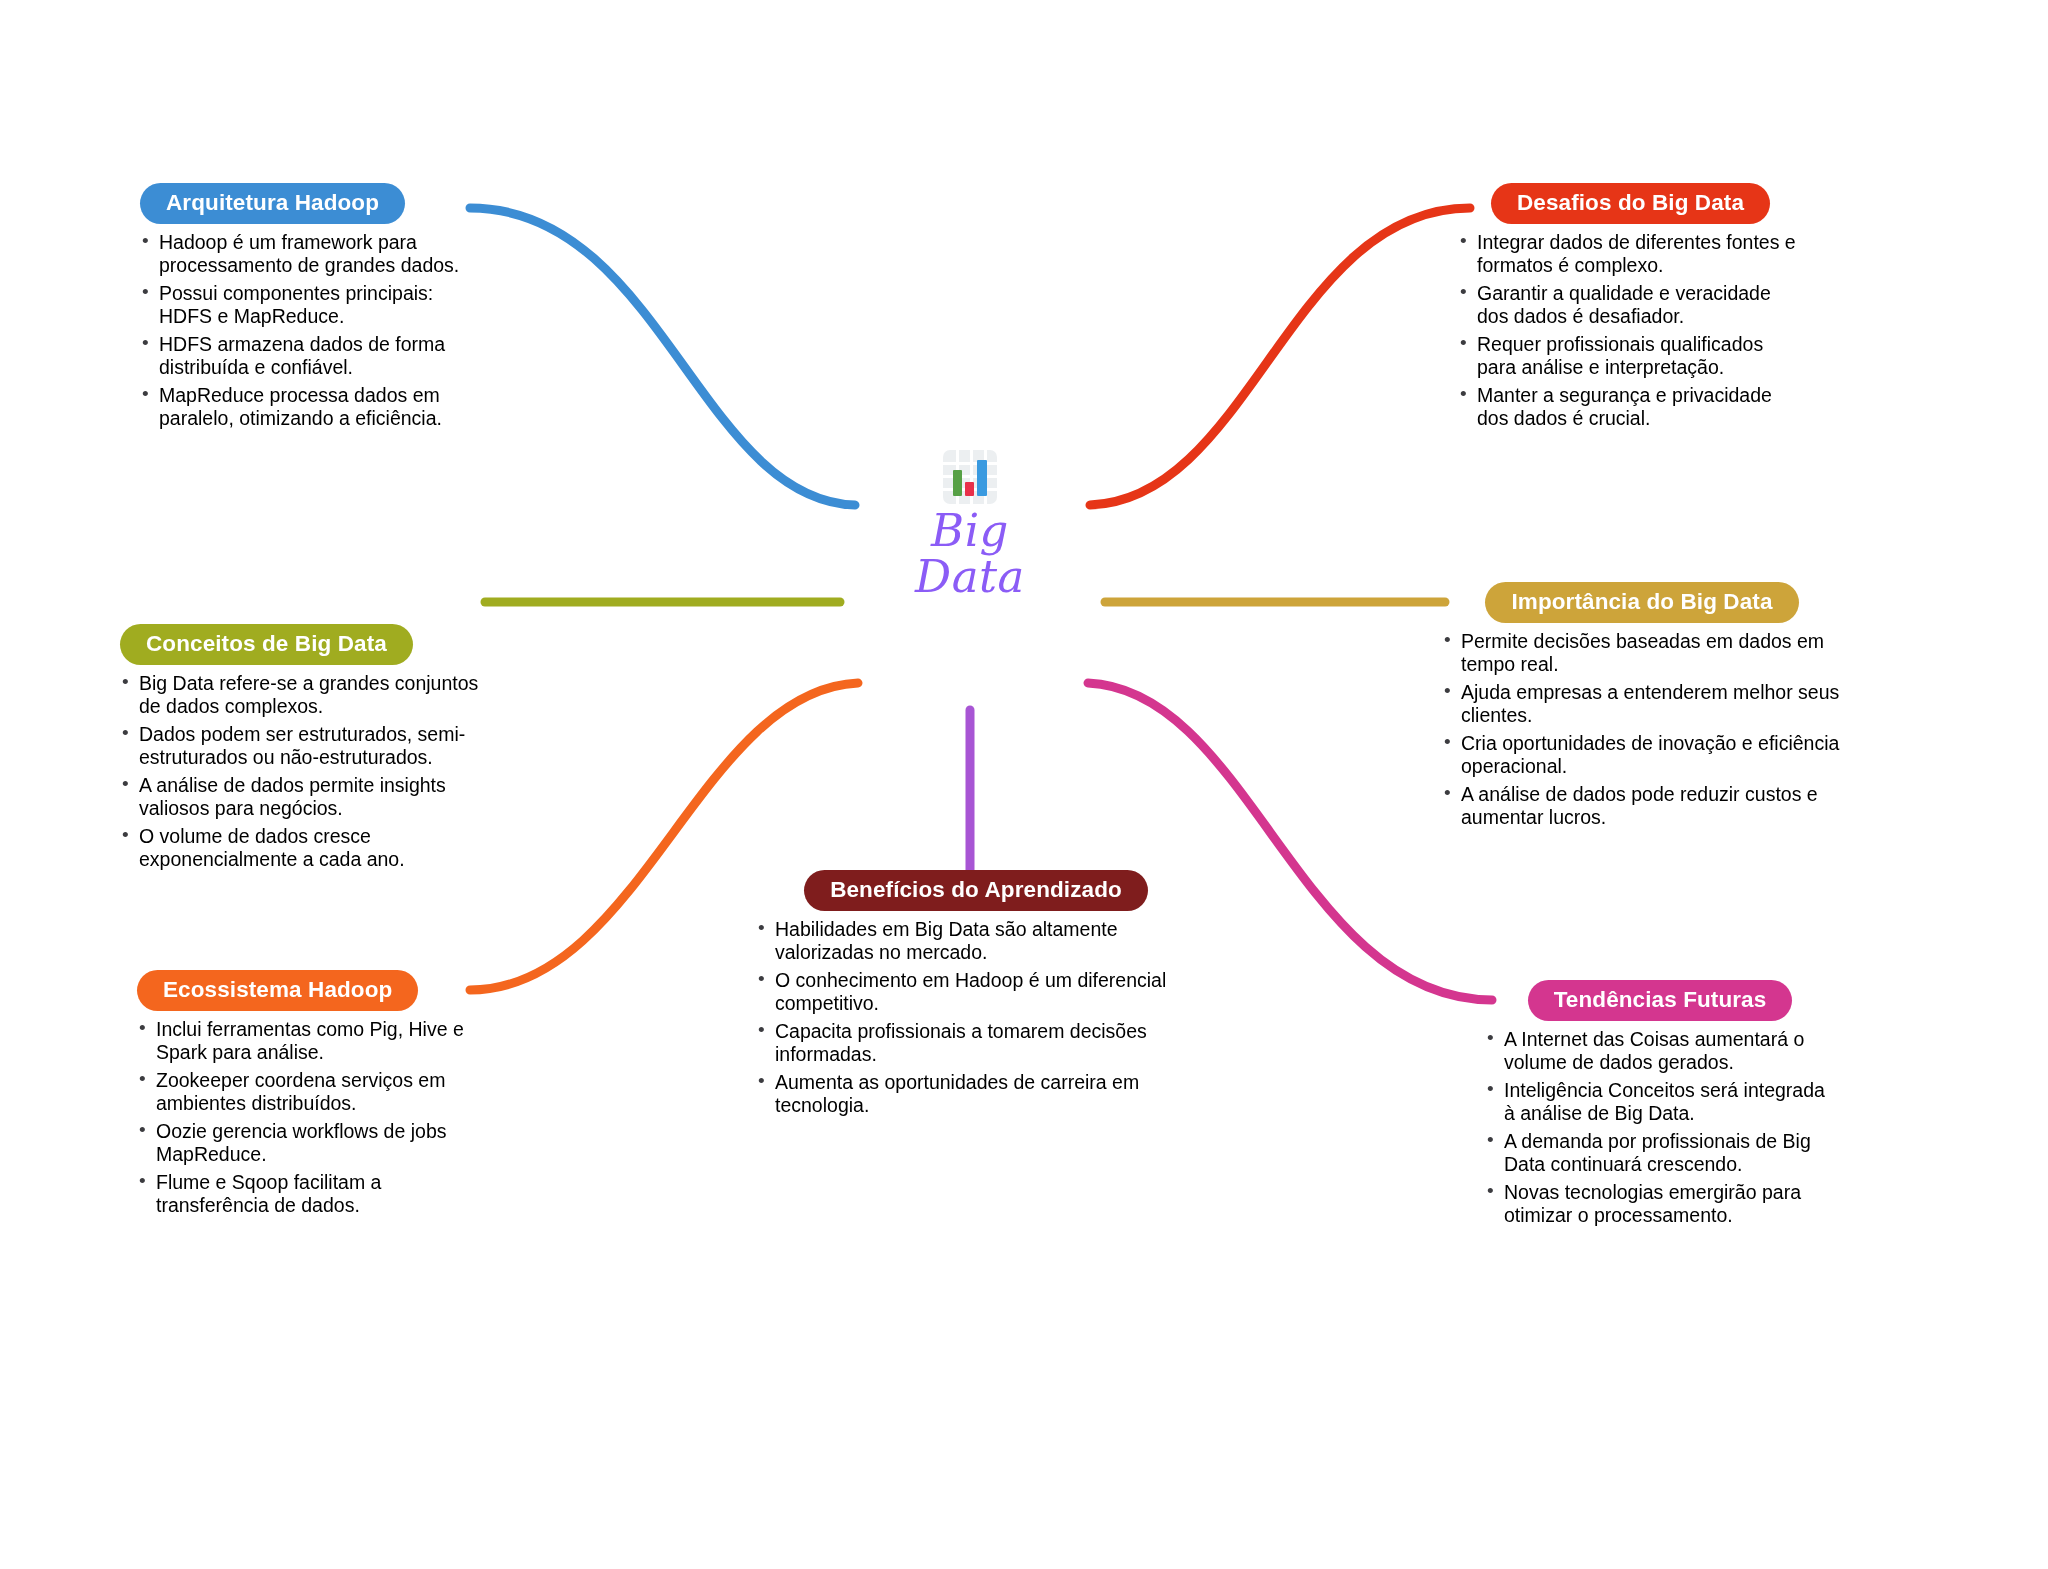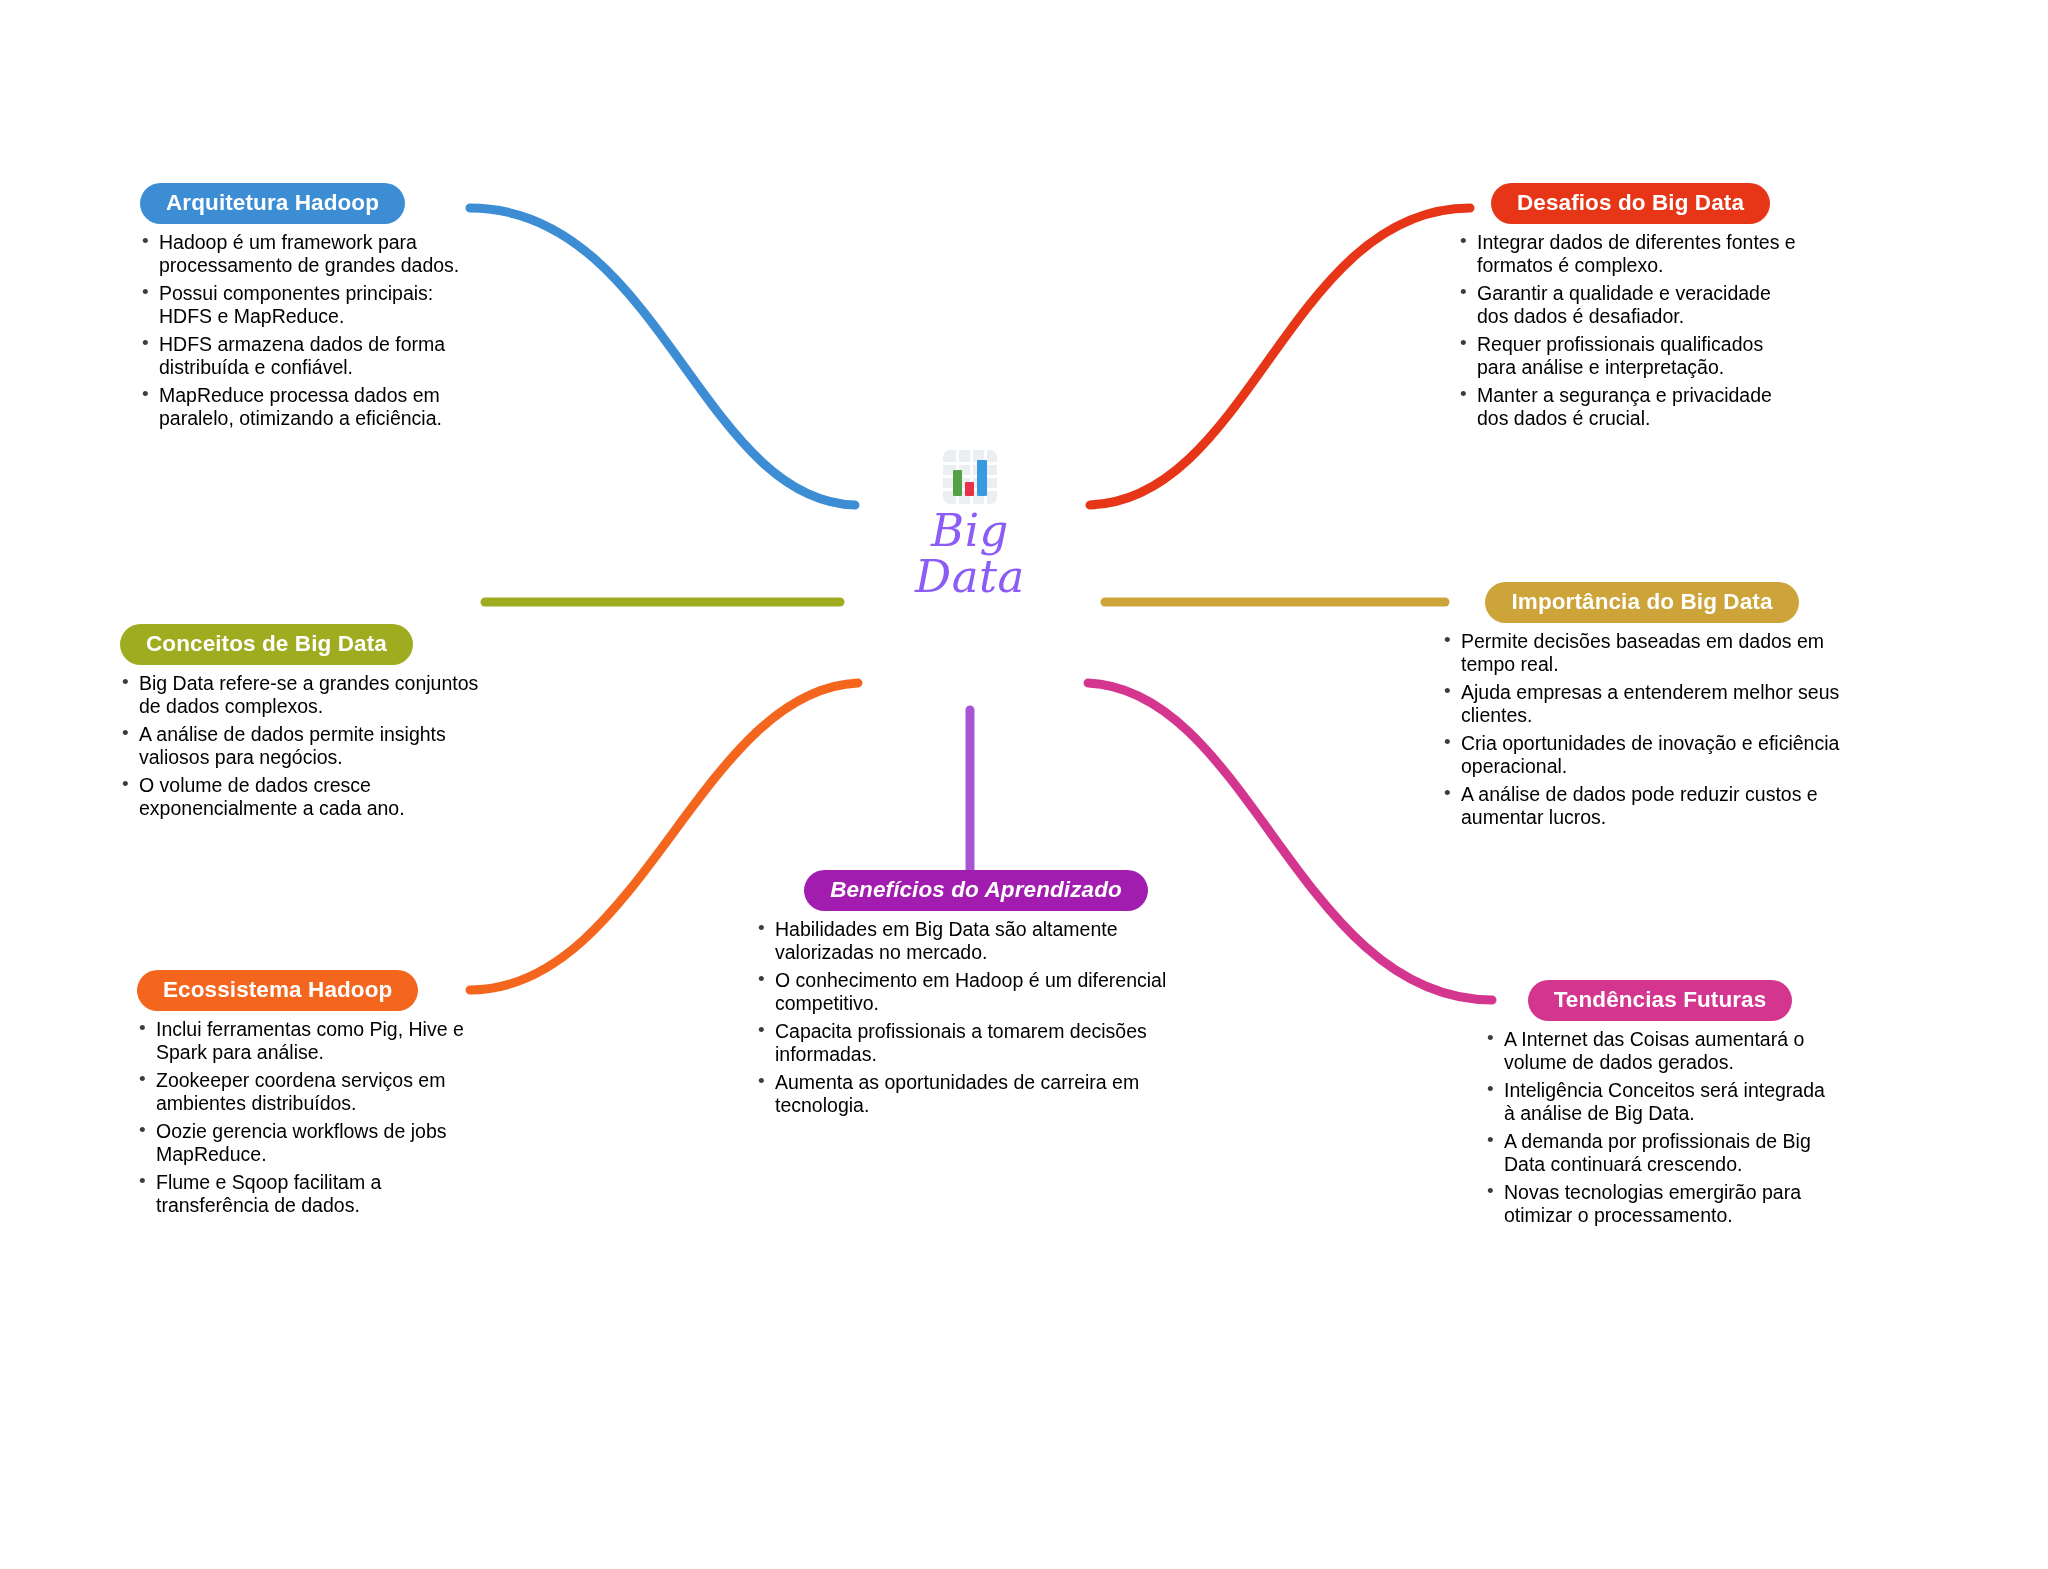--- a/index.html
+++ b/index.html
@@ -172,20 +172,21 @@
       <li>Manter a segurança e privacidade dos dados é crucial.</li>
     </ul>
   </div>
 
   <div class="branch" id="branch-conceitos">
     <div class="pill-wrap">
       <span class="pill" style="background: rgb(160, 172, 32); margin-top: 44px;">Conceitos de Big Data</span>
     </div>
     <ul class="points">
       <li>Big Data refere-se a grandes conjuntos de dados complexos.</li>
+      <li>Dados podem ser estruturados, semi-estruturados ou não-estruturados.</li>
       <li>A análise de dados permite insights valiosos para negócios.</li>
       <li>O volume de dados cresce exponencialmente a cada ano.</li>
     </ul>
   </div>
 
   <div class="branch" id="branch-importancia">
     <div class="pill-wrap">
       <span class="pill" style="background: rgb(205, 164, 58);">Importância do Big Data</span>
     </div>
     <ul class="points">
@@ -215,21 +216,21 @@
     <ul class="points">
       <li>A Internet das Coisas aumentará o volume de dados gerados.</li>
       <li>Inteligência Conceitos será integrada à análise de Big Data.</li>
       <li>A demanda por profissionais de Big Data continuará crescendo.</li>
       <li>Novas tecnologias emergirão para otimizar o processamento.</li>
     </ul>
   </div>
 
   <div class="branch" id="branch-beneficios">
     <div class="pill-wrap">
-      <span class="pill" style="background: #a21caf; font-style: italic;">Benefícios do Aprendizado</span>
+      <span class="pill" style="background: #7f1d1d;">Benefícios do Aprendizado</span>
     </div>
     <ul class="points">
       <li>Habilidades em Big Data são altamente valorizadas no mercado.</li>
       <li>O conhecimento em Hadoop é um diferencial competitivo.</li>
       <li>Capacita profissionais a tomarem decisões informadas.</li>
       <li>Aumenta as oportunidades de carreira em tecnologia.</li>
     </ul>
   </div>
 
 </div>

